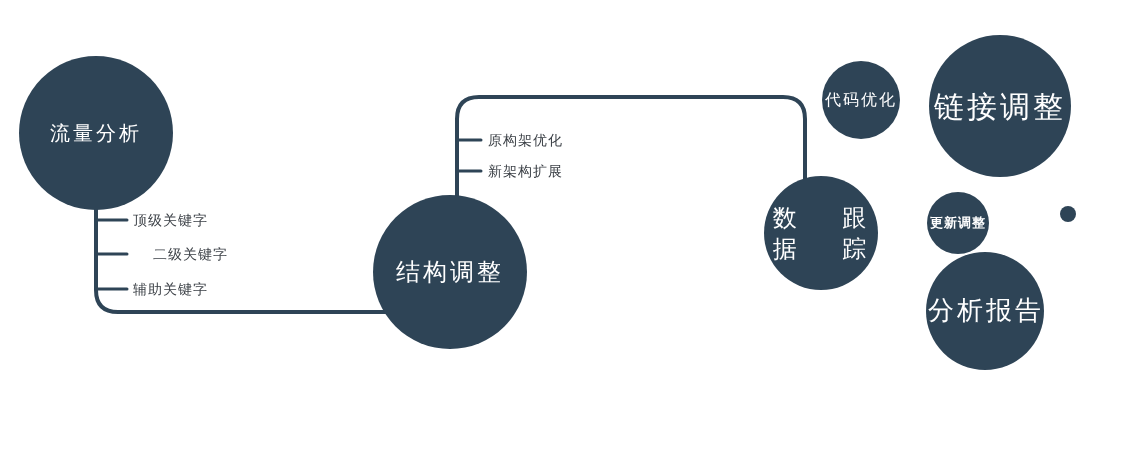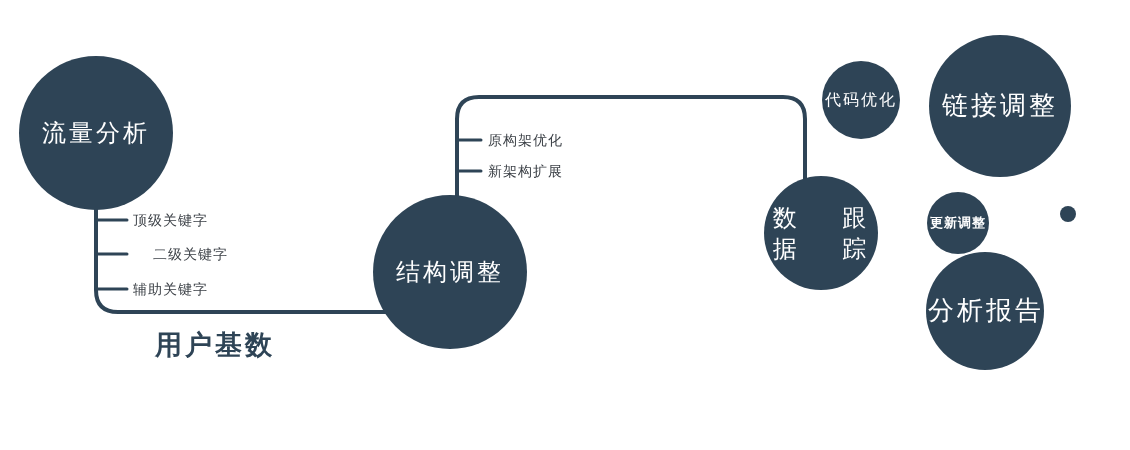--- a/index.html
+++ b/index.html
@@ -40,25 +40,25 @@
     color: var(--circle-text, #ffffff);
     display: flex;
     align-items: center;
     justify-content: center;
     text-align: center;
     line-height: 1.3;
     letter-spacing: 3px;
   }
   .circle span { display: block; }
 
-  .node-traffic   { left: 19px;  top: 56px;  width: 154px; height: 154px; font-size: 24px; }
+  .node-traffic   { left: 19px;  top: 56px;  width: 154px; height: 154px; font-size: 20px; }
   .node-structure { left: 373px; top: 195px; width: 154px; height: 154px; font-size: 24px; }
   .node-tracking  { left: 764px; top: 176px; width: 114px; height: 114px; font-size: 24px; gap: 25px; }
   .node-code      { left: 822px; top: 61px;  width: 78px;  height: 78px;  font-size: 16px; letter-spacing: 2px; }
-  .node-link      { left: 929px; top: 35px;  width: 142px; height: 142px; font-size: 26px; }
+  .node-link      { left: 929px; top: 35px;  width: 142px; height: 142px; font-size: 30px; }
   .node-update    { left: 927px; top: 192px; width: 62px;  height: 62px;  font-size: 13px; font-weight: bold; letter-spacing: 1px; }
   .node-report    { left: 926px; top: 252px; width: 118px; height: 118px; font-size: 26px; justify-content: flex-end; }
   .node-dot       { left: 1060px; top: 206px; width: 16px; height: 16px; }
 
   .edge-label {
     position: absolute;
     color: var(--primary, #2e4456);
     font-weight: bold;
     letter-spacing: 3px;
     white-space: nowrap;
@@ -131,21 +131,20 @@
     <span>调整</span>
   </div>
 
   <div class="circle node-report">
     <span>分析</span>
     <span>报告</span>
   </div>
 
   <div class="circle node-dot"></div>
 
-  <div class="edge-label label-user-base">用户基数</div>
 
   <div class="tick-label tl-1">顶级关键字</div>
   <div class="tick-label tl-2">二级关键字</div>
   <div class="tick-label tl-3">辅助关键字</div>
   <div class="tick-label tl-4">原构架优化</div>
   <div class="tick-label tl-5">新架构扩展</div>
 
 
 </div>
 

